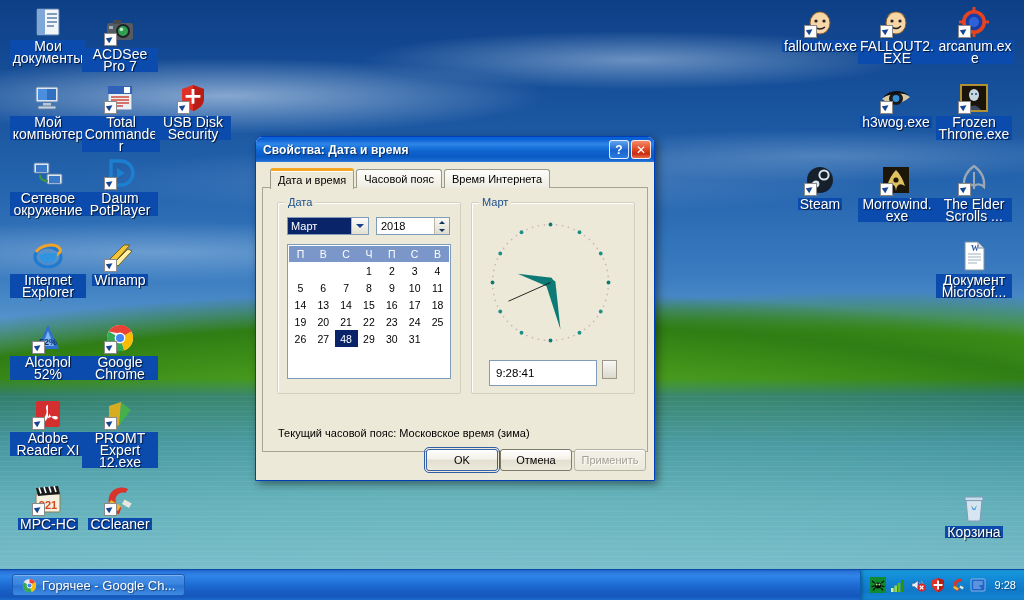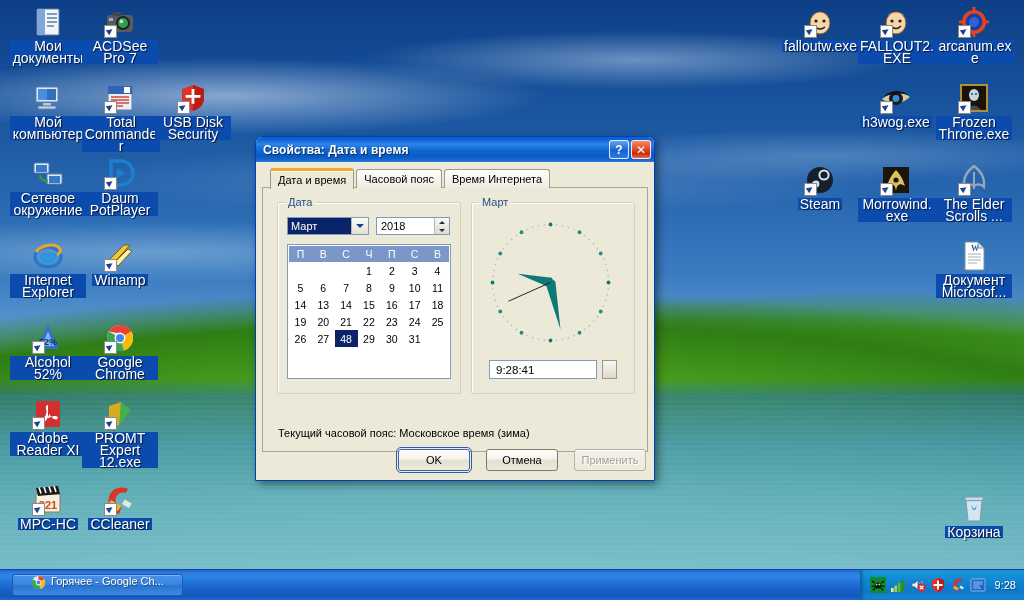--- a/index.html
+++ b/index.html
@@ -175,38 +175,38 @@
   }
   #cal td.sel{background:#0a246a;color:#fff;}
   #cal td span{display:inline-block;min-width:14px;}
 
   
   #g-time{left:208px;top:14px;width:162px;height:190px;}
   #clock{
     position:absolute;left:11px;top:12px;width:135px;height:135px;
   }
   #timebox{
-    position:absolute;left:17px;top:157px;width:108px;height:19px;
+    position:absolute;left:17px;top:157px;width:108px;height:26px;
     border:1px solid #7f9db9;background:#fff;box-sizing:border-box;
     display:flex;align-items:center;
   }
   #timebox .val{padding-left:6px;font-size:11.5px;color:#000;}
   #timespin{
     position:absolute;left:130px;top:157px;width:15px;height:19px;
     background:linear-gradient(to bottom,#f8f8f6,#dcd9cb);
     border:1px solid #9c998b;box-sizing:border-box;
     display:flex;flex-direction:column;
   }
 
   #tzline{
     position:absolute;left:15px;bottom:12px;font-size:11px;color:#000;
   }
 
   #btnrow{
-    position:absolute;right:8px;bottom:9px;display:flex;gap:16px;
+    position:absolute;right:8px;bottom:9px;display:flex;gap:2px;
   }
   .btn{
     min-width:72px;height:22px;font-size:11px;color:#000;
     background:linear-gradient(to bottom,#fefefe 0%,#f4f2ea 44%,#e3e0d1 52%,#eceada 100%);
     border:1px solid #7c7a6a;border-radius:3px;
     display:flex;align-items:center;justify-content:center;cursor:default;
     box-shadow:inset 0 1px 0 #fff;
     box-sizing:border-box;
   }
   .btn.default{outline:1px solid #2f5ea8;outline-offset:1px;border-color:#3a63a8;}
@@ -231,22 +231,22 @@
   }
   #start .txt{
     color:#fff;font-style:italic;font-weight:bold;font-size:15px;
     text-shadow:1px 1px 2px rgba(0,0,0,.6);margin-left:5px;
   }
   #tasks{display:flex;align-items:center;margin-left:12px;}
   .taskbtn{
     height:22px;min-width:150px;border-radius:3px;
     background:linear-gradient(to bottom,#4a93e8 0%,#3a85e0 45%,#2b74d2 55%,#3d8ae3 100%);
     border:1px solid #1b5bb5;box-shadow:inset 0 1px 0 rgba(255,255,255,.3);
-    display:flex;align-items:flex-start;padding:0 18px;box-sizing:border-box;gap:5px;
-    color:#fff;font-size:11px;text-shadow:1px 1px 1px rgba(0,0,0,.45);
+    display:flex;align-items:center;padding:0 9px;box-sizing:border-box;gap:5px;
+    color:#fff;font-size:13px;text-shadow:1px 1px 1px rgba(0,0,0,.45);
     cursor:default;
   }
   #tray{
     margin-left:auto;height:30px;display:flex;align-items:center;gap:4px;
     padding:0 8px 0 9px;
     background:linear-gradient(to bottom,#17a0e0 0%,#1694dc 10%,#1184d2 40%,#0f78c8 70%,#1689d6 100%);
     border-left:1px solid #0c5fa8;
     box-shadow:inset 2px 0 3px rgba(0,0,0,.22);
   }
   #tray .tclock{color:#fff;font-size:11px;margin-left:5px;text-shadow:1px 1px 1px rgba(0,0,0,.4);}
@@ -258,21 +258,21 @@
 <div id="desktop"></div>
 
 <div id="icons-left">
     <div class="icon" style="left: 10px; top: 6px;"><span class="glyph">
         <svg viewBox="0 0 32 32" xmlns="http://www.w3.org/2000/svg">
           <rect x="5" y="3" width="22" height="26" rx="1" fill="#f2f6fb" stroke="#5d7fa8"></rect>
           <rect x="5" y="3" width="8" height="26" fill="#7fa8d8"></rect>
           <path d="M15 8h10M15 12h10M15 16h10M15 20h7" stroke="#5d7fa8" stroke-width="1.4"></path>
         </svg>
       </span><span class="lbl">Мои документы</span></div>
-    <div class="icon" style="left: 82px; top: 6px;"><span class="glyph">
+    <div class="icon" style="left: 82px; top: 14px;"><span class="glyph">
         <svg viewBox="0 0 32 32" xmlns="http://www.w3.org/2000/svg">
           <rect x="3" y="9" width="26" height="17" rx="3" fill="#555b60"></rect>
           <rect x="9" y="6" width="8" height="4" fill="#45494d"></rect>
           <circle cx="19" cy="17" r="7" fill="#1d2226"></circle>
           <circle cx="19" cy="17" r="5" fill="#2f9e4f"></circle>
           <circle cx="17.4" cy="15.4" r="1.8" fill="#bfe8cc"></circle>
           <rect x="5" y="12" width="4" height="3" fill="#9fb0bc"></rect>
         </svg>
         <span class="shortcut"></span>
       </span><span class="lbl">ACDSee Pro 7</span></div>

